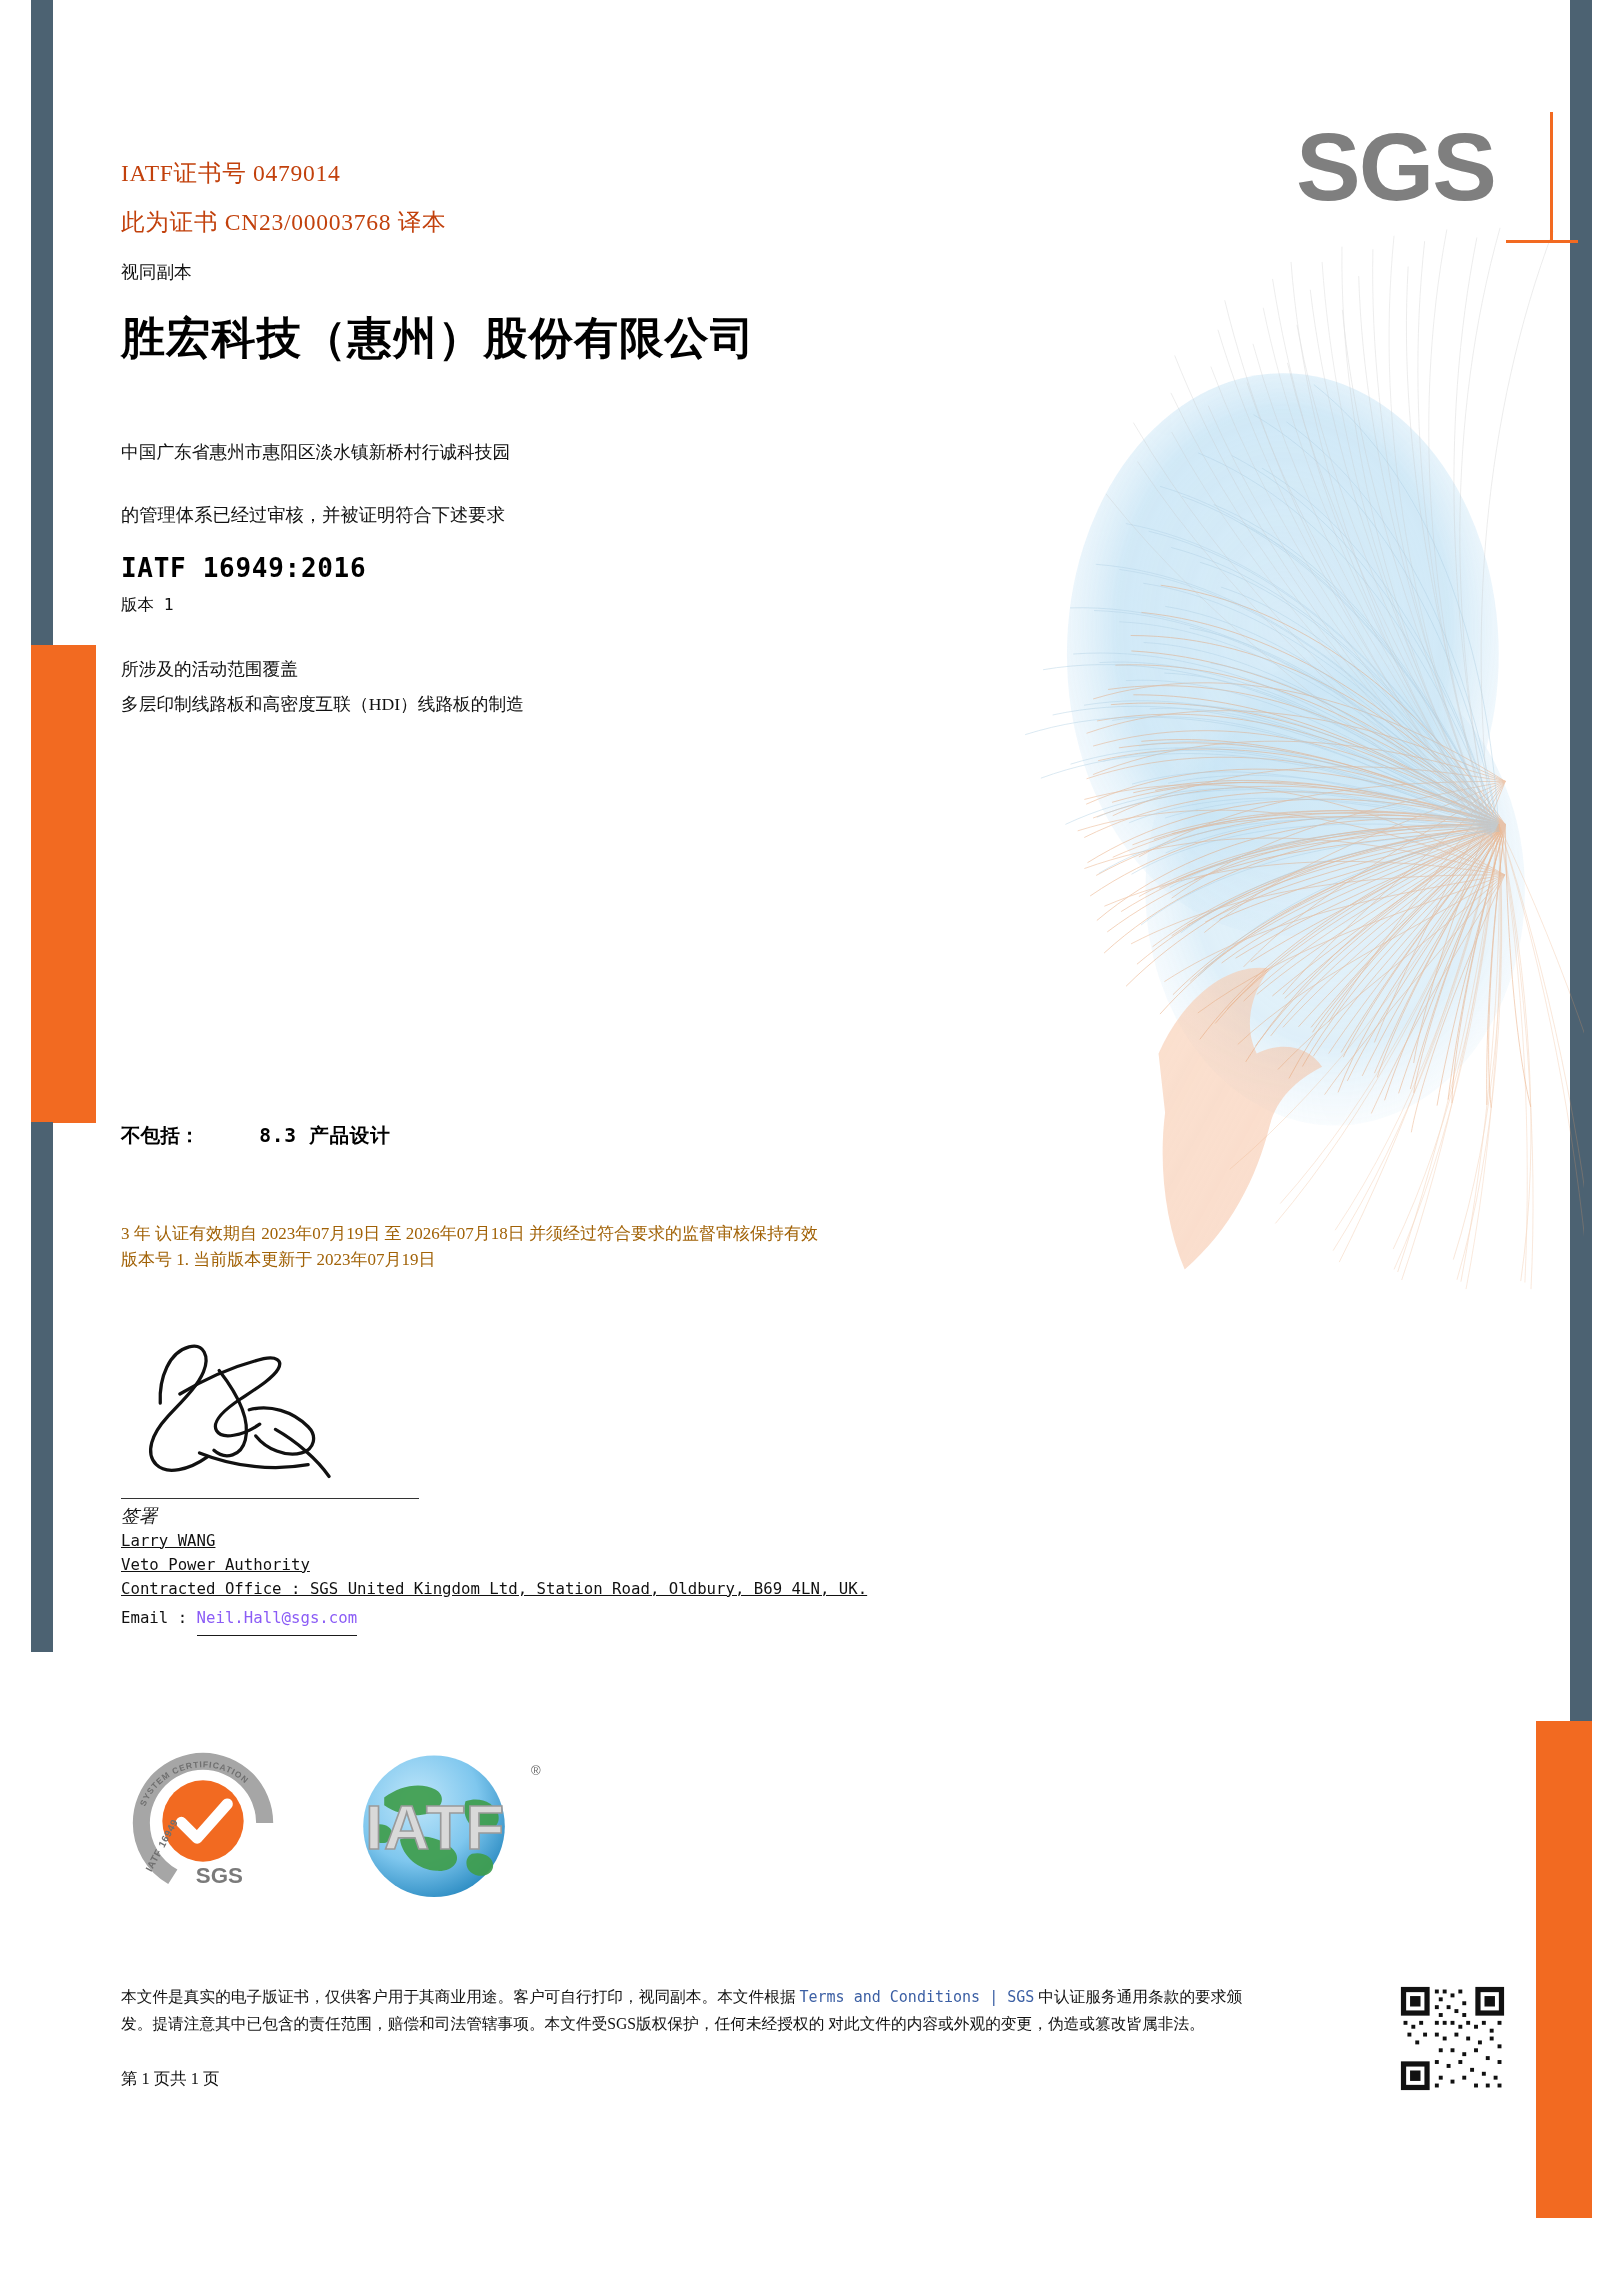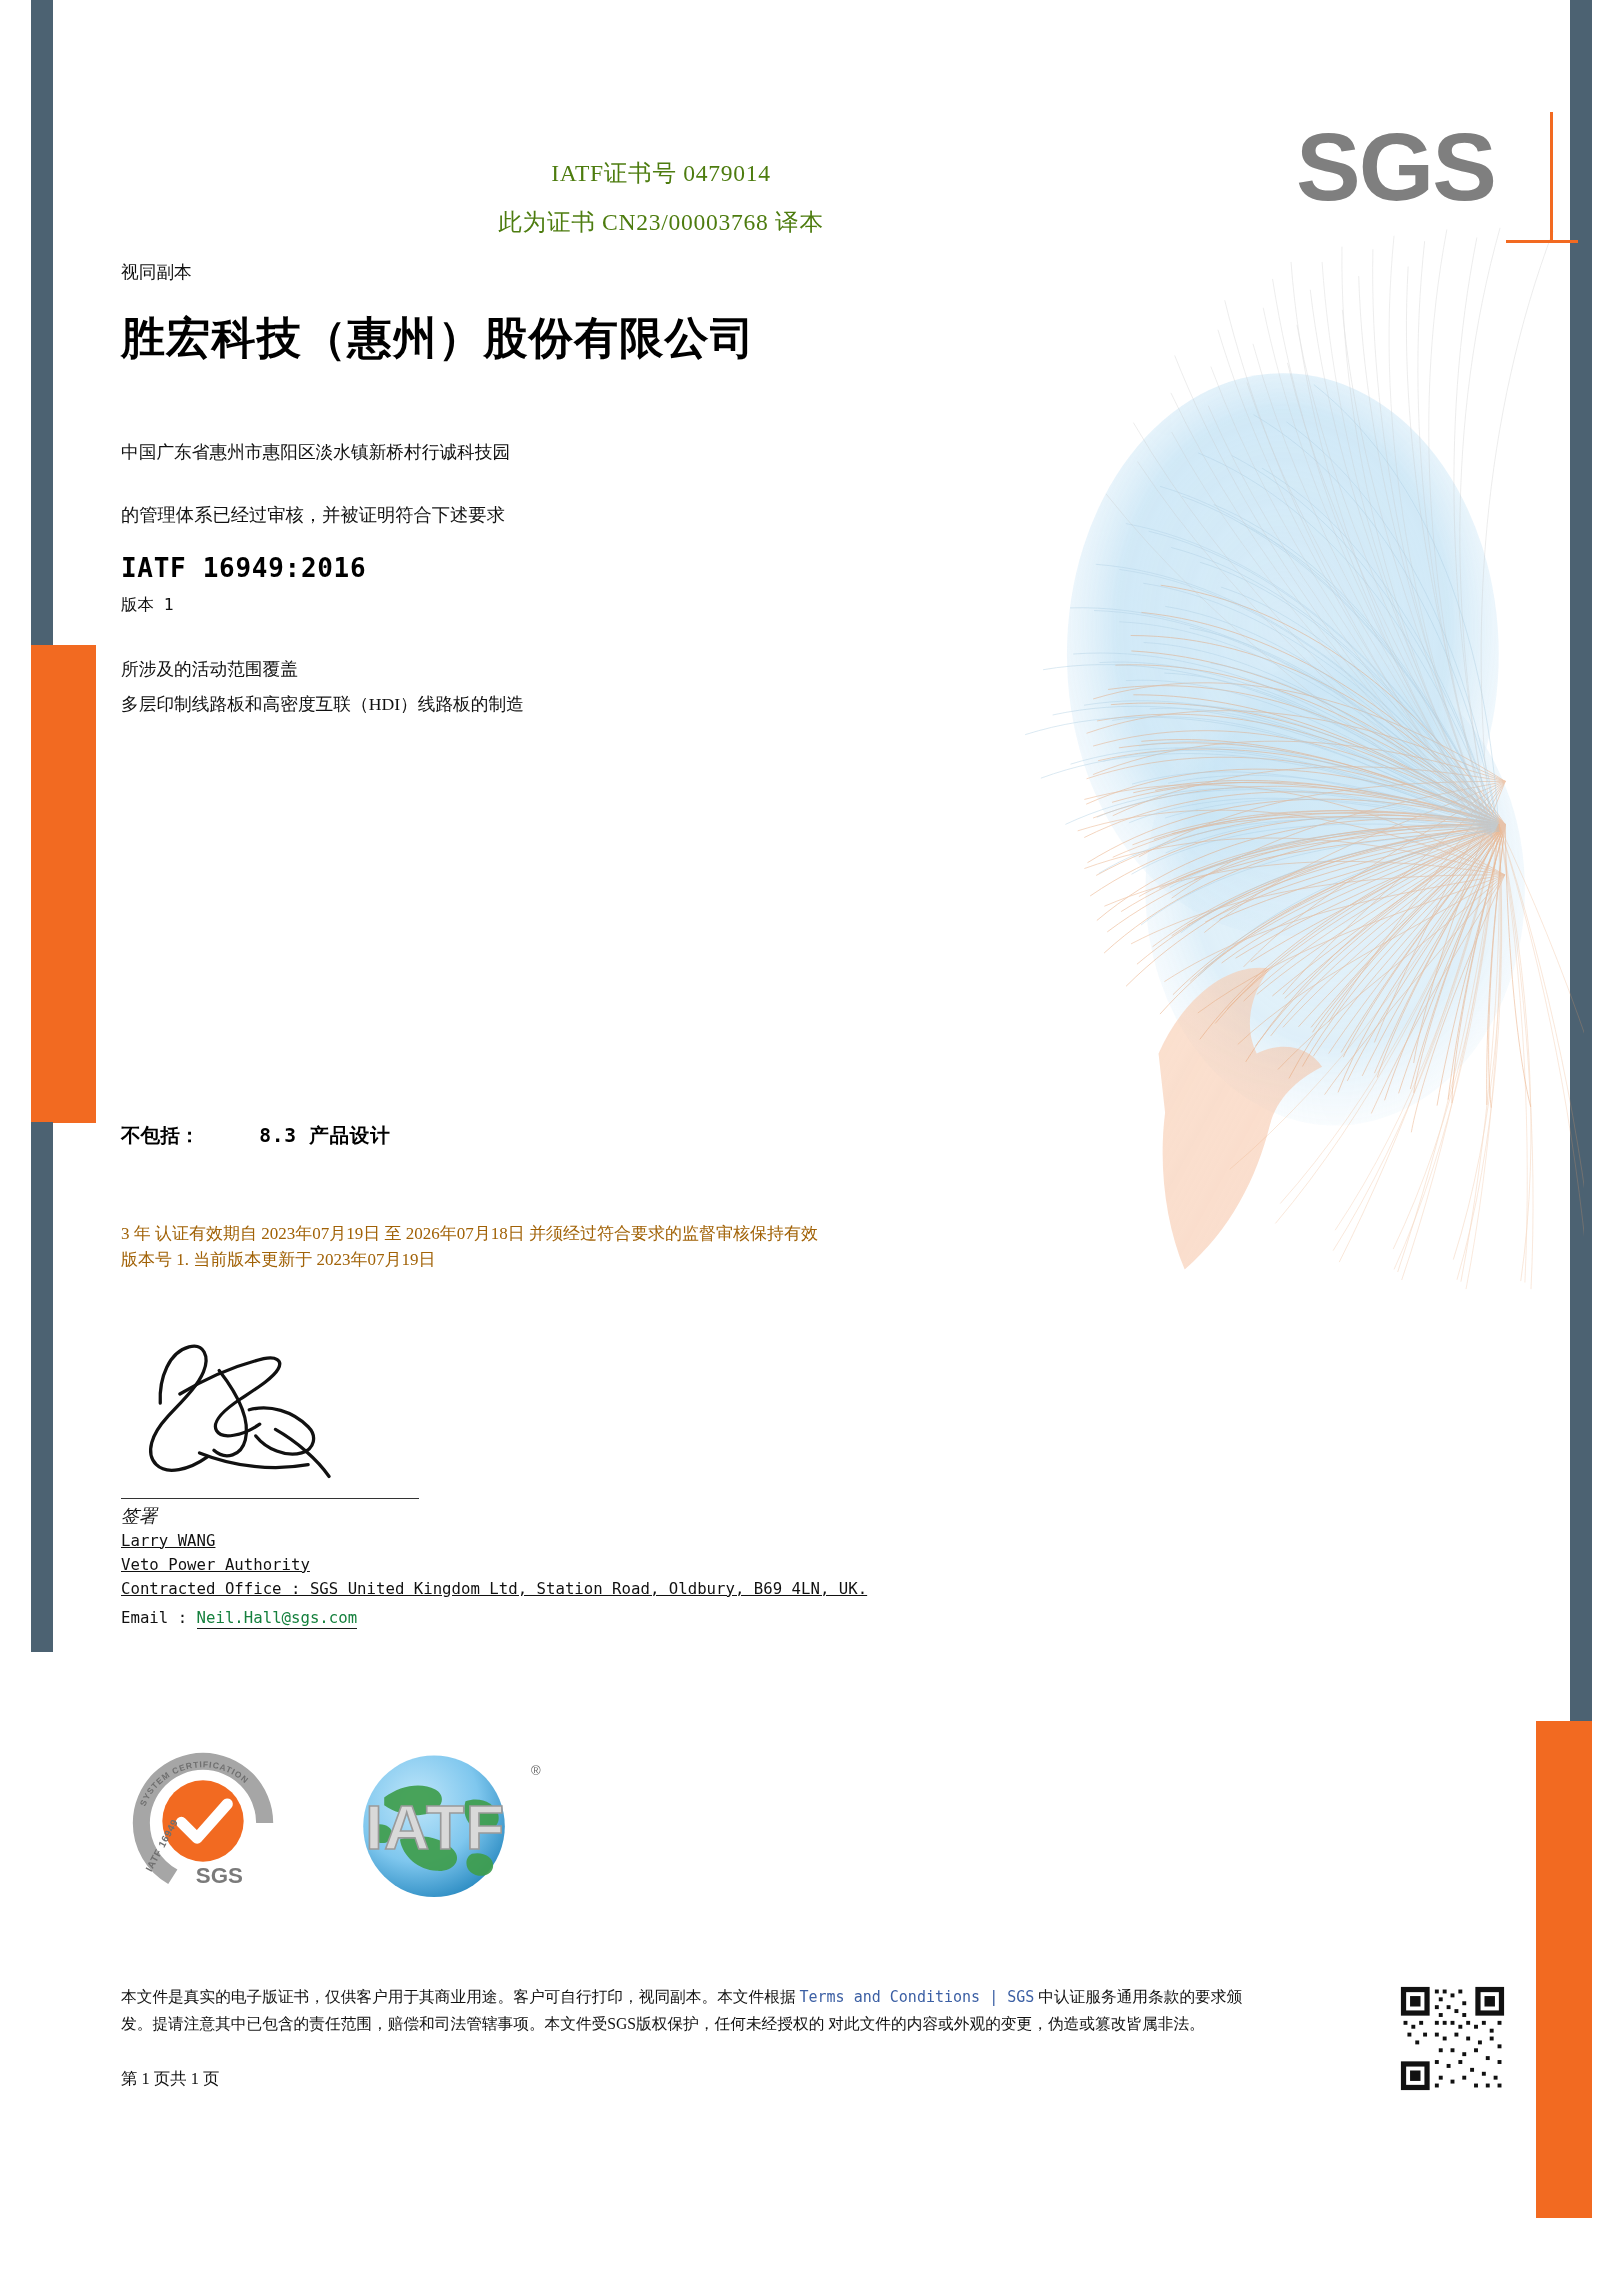--- a/index.html
+++ b/index.html
@@ -111,22 +111,21 @@
   .content {
     position: absolute;
     left: 121px;
     top: 0;
     width: 1080px;
   }
 
   .cert-no, .trans-line {
     font-size: 23.6px;
     letter-spacing: 0.7px;
-    color: #4d7c0f;
-    text-align: center;
+    color: #c2410c;
   }
   .cert-no { margin-top: 157px; }
   .trans-line { margin-top: 17px; }
 
   .lead-line {
     font-size: 17.7px;
     margin-top: 22px;
     color: #111;
   }
 
@@ -229,23 +228,23 @@
     text-decoration: underline;
   }
   .email-line {
     font-family: "DejaVu Sans Mono", monospace;
     font-size: 15.7px;
     margin-top: 7.9px;
     color: #111;
     white-space: nowrap;
   }
   .email-line .email-link {
-    color: #15803d;
+    color: #8b5cf6;
     border-bottom: 0.7px solid #1a1a1a;
-    padding-bottom: 1px;
+    padding-bottom: 8px;
   }
 
   
   .marks {
     position: absolute;
     left: 121px;
     top: 1741px;
     display: flex;
     align-items: flex-end;
     gap: 52px;

